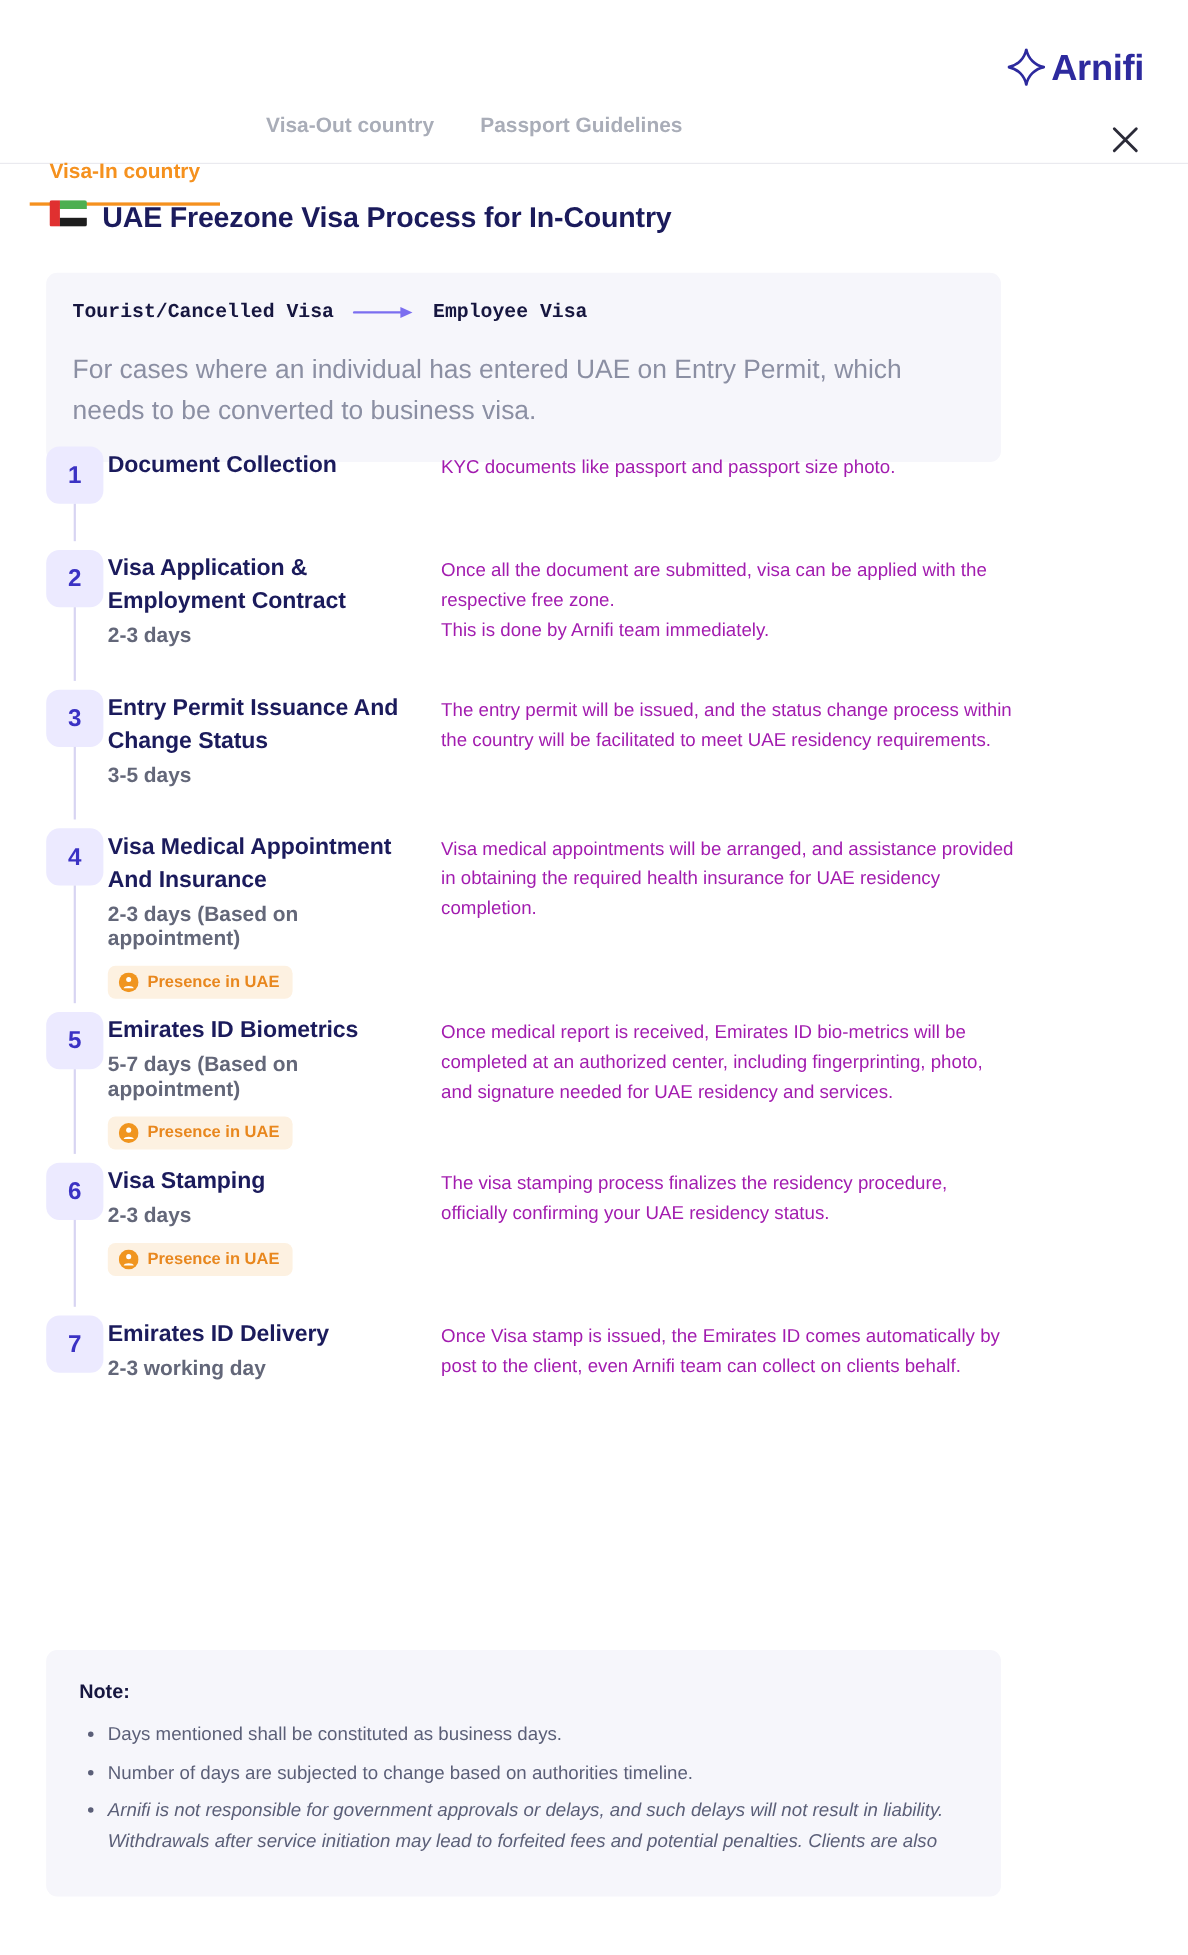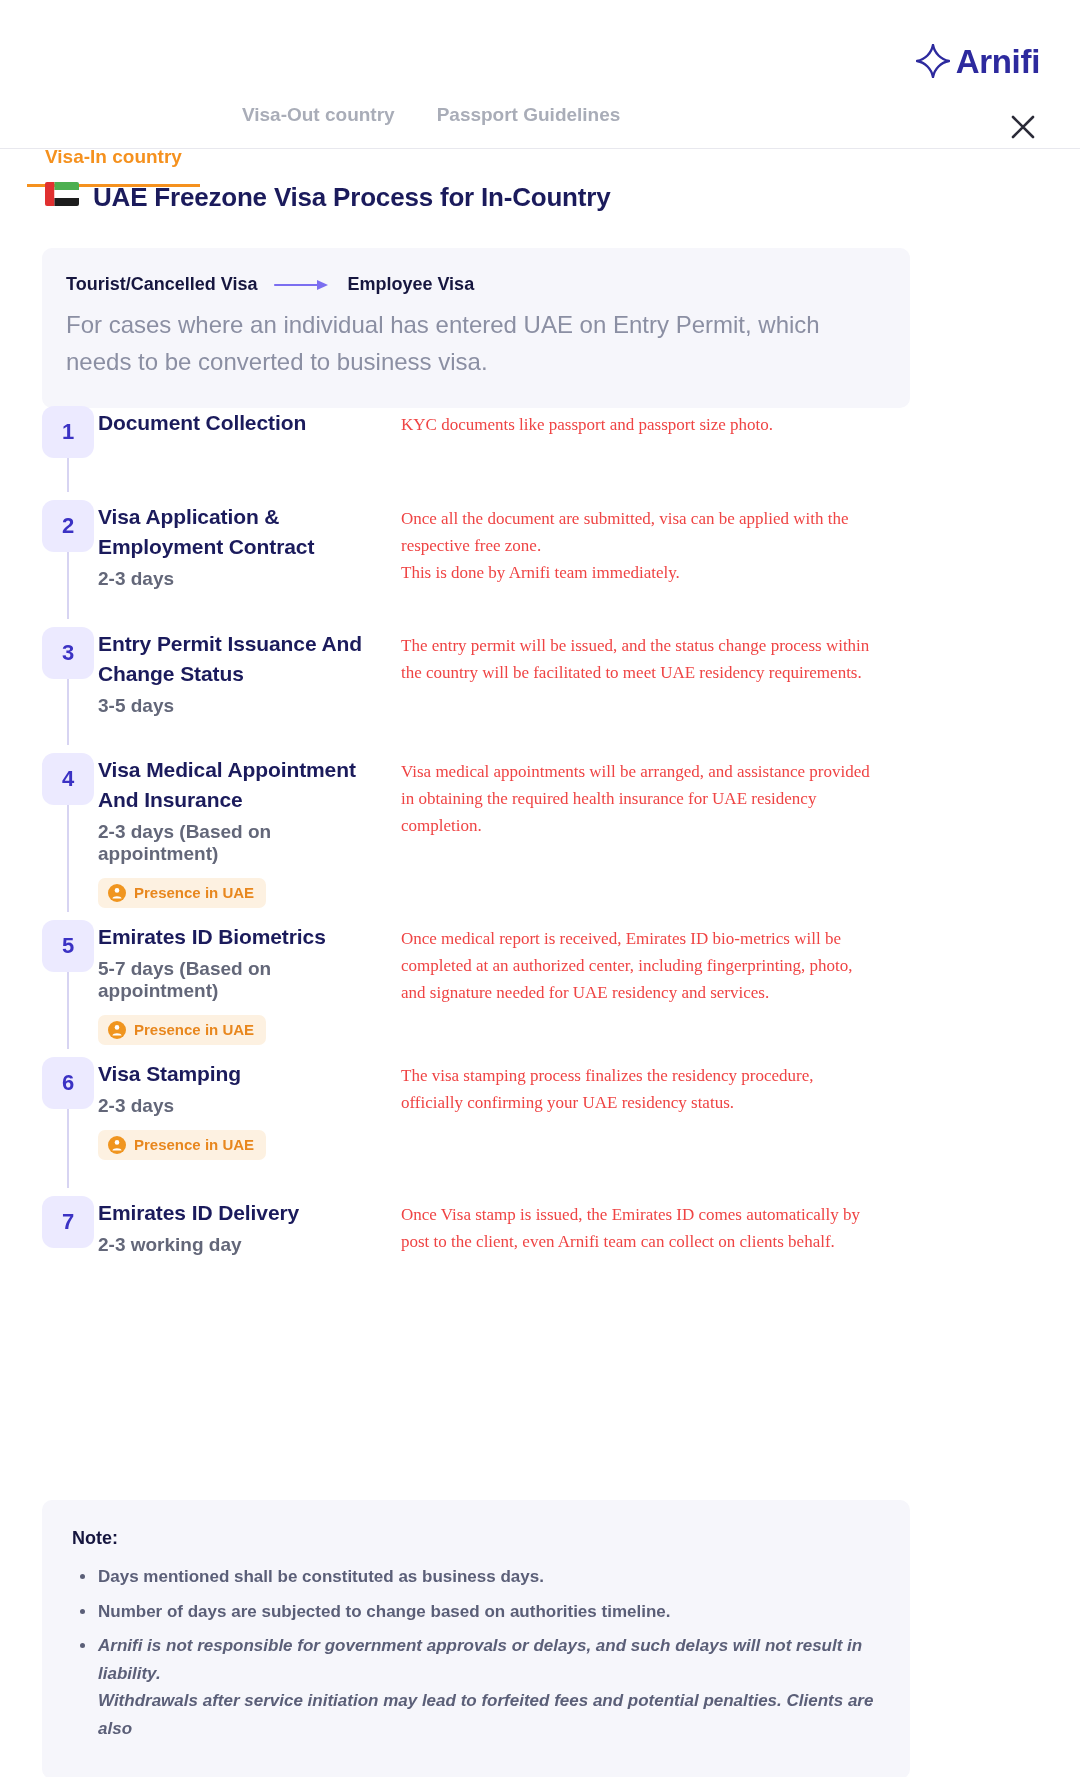--- a/index.html
+++ b/index.html
@@ -111,21 +111,22 @@
     top: 248px;
     width: 868px;
     background: #f6f6fb;
     border-radius: 10px;
     padding: 26px 24px 28px 24px;
   }
   .banner-flow {
     display: flex;
     align-items: center;
     gap: 16px;
-    margin-bottom: 11px;
+    margin-bottom: 24px;
+    font-family: Liberation Mono, monospace;
   }
   .flow-label {
     font-size: 18px;
     font-weight: 700;
     color: #16163f;
   }
   .flow-arrow { width: 58px; height: 14px; display: block; }
   .banner-desc {
     font-size: 24px;
     line-height: 1.55;
@@ -203,22 +204,21 @@
     font-weight: 700;
     color: #e8871e;
     white-space: nowrap;
   }
   .step-desc {
     flex: 1;
     padding-top: 6px;
     padding-left: 5px;
     font-size: 17px;
     line-height: 1.58;
-    color: #ef4444;
-    font-family: Liberation Serif, serif;
+    color: #a21caf;
   }
   .step-desc .line { display: block; }
 
   
   .note {
     position: absolute;
     left: 42px;
     top: 1500px;
     width: 868px;
     background: #f6f6fb;
@@ -244,21 +244,21 @@
     content: "";
     position: absolute;
     left: 8px;
     top: 11px;
     width: 5px;
     height: 5px;
     border-radius: 50%;
     background: #5b5f78;
   }
   .note-item.italic { font-style: italic; }
-  .note-item .line { display: block; font-weight: bold; }
+  .note-item .line { display: block; }
 </style>
 </head>
 <body>
 
 <div class="page">
 
   <div class="brand">
     <svg class="brand-mark" viewBox="0 0 34 34">
       <path d="M17 1 C18.6 9.2 24.8 15.4 33 17 C24.8 18.6 18.6 24.8 17 33 C15.4 24.8 9.2 18.6 1 17 C9.2 15.4 15.4 9.2 17 1 Z" fill="none" stroke="#2d2a9e" stroke-width="2.4" stroke-linejoin="round"></path>
     </svg>

